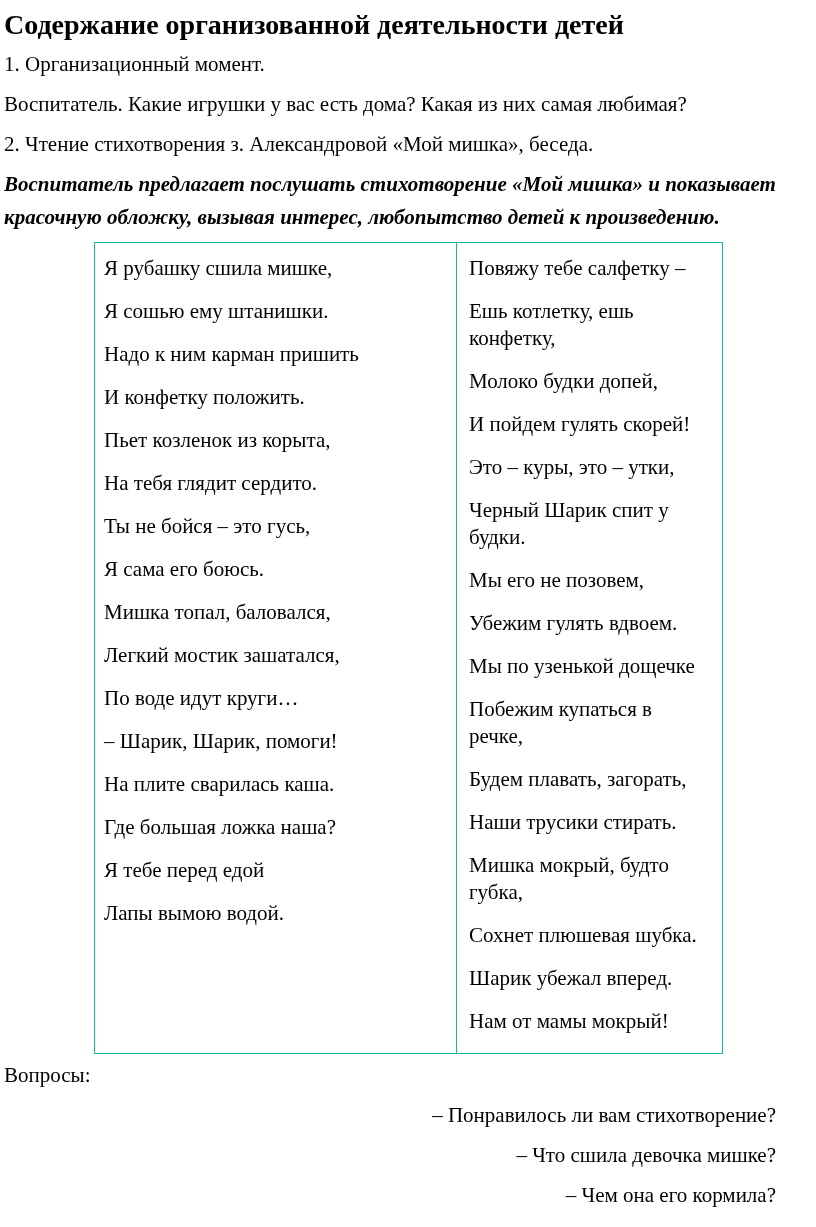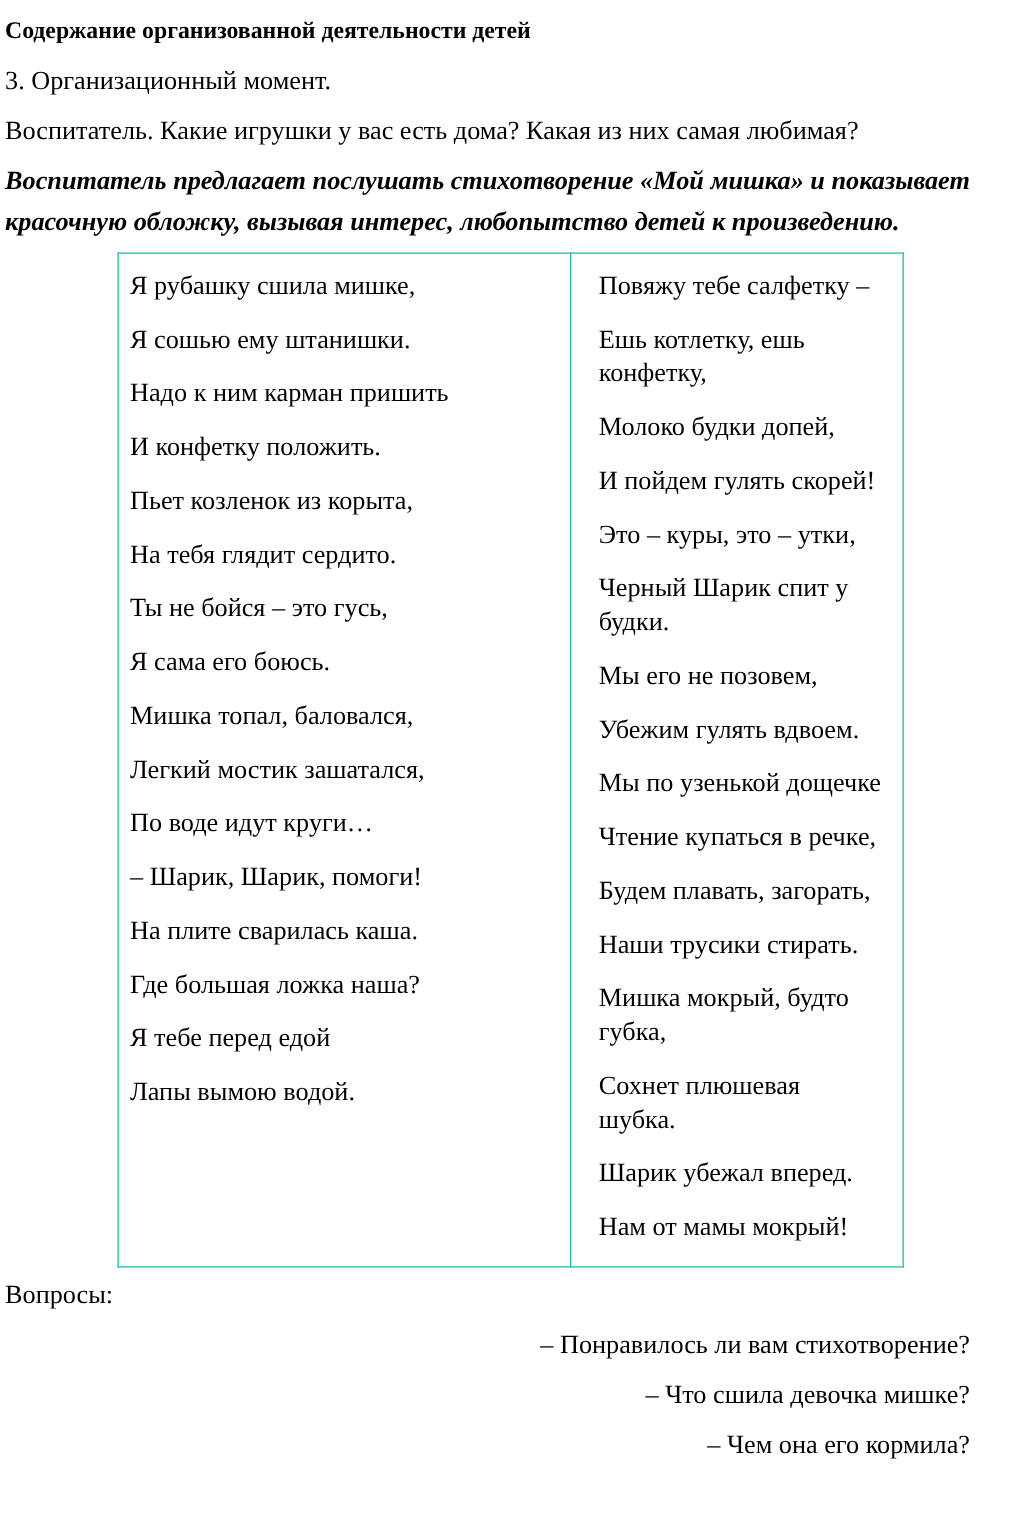--- a/index.html
+++ b/index.html
@@ -11,21 +11,21 @@
     font-family: "Liberation Serif", "DejaVu Serif", serif;
     font-size: 21px;
     -webkit-font-smoothing: antialiased;
   }
   .page {
     padding: 8px 40px 18px 4px;
     box-sizing: border-box;
     width: 816px;
   }
   .title {
-    font-size: 19px;
+    font-size: 28px;
     font-weight: bold;
     line-height: 33px;
     margin: 0 0 7px 0;
   }
   .para {
     line-height: 33px;
     margin: 0 0 7px 0;
   }
   .italic { font-style: italic; font-weight: bold; }
   .poem-table {
@@ -33,38 +33,39 @@
     table-layout: fixed;
     width: 628px;
     margin: 8px 0 5px 90px;
   }
   .poem-table td {
     border: 1px solid #14b8a6;
     vertical-align: top;
     box-sizing: border-box;
   }
   td.col-left  { width: 362px; padding: 12px 10px 2px 9px; }
-  td.col-right { width: 266px; padding: 12px 16px 2px 22px; margin-left: 33px; }
+  td.col-right { width: 266px; padding: 12px 16px 2px 12px; margin-left: 33px; }
   .poem-line {
     line-height: 27px;
     margin: 0 0 16px 0;
   }
   .questions { margin: 0; text-align: right; }
 </style>
 </head>
 <body>
 
 <div class="page">
 
   <h1 class="title">Содержание организованной деятельности детей</h1>
 
-  <p class="para">3. Организационный момент.</p>
+  <p class="para">1. Организационный момент.</p>
 
   <p class="para">Воспитатель. Какие игрушки у вас есть дома? Какая из них самая любимая?</p>
 
+  <p class="para">2. Чтение стихотворения з. Александровой «Мой мишка», беседа.</p>
 
   <p class="para italic">Воспитатель предлагает послушать стихотворение «Мой мишка» и показывает красочную обложку, вызывая интерес, любопытство детей к произведению.</p>
 
   <table class="poem-table">
     <tbody>
       <tr>
         <td class="col-left">
 
             <p class="poem-line">Я рубашку сшила мишке,</p>
 
@@ -111,21 +112,21 @@
             <p class="poem-line">Это – куры, это – утки,</p>
 
             <p class="poem-line">Черный Шарик спит у будки.</p>
 
             <p class="poem-line">Мы его не позовем,</p>
 
             <p class="poem-line">Убежим гулять вдвоем.</p>
 
             <p class="poem-line">Мы по узенькой дощечке</p>
 
-            <p class="poem-line">Чтение купаться в речке,</p>
+            <p class="poem-line">Побежим купаться в речке,</p>
 
             <p class="poem-line">Будем плавать, загорать,</p>
 
             <p class="poem-line">Наши трусики стирать.</p>
 
             <p class="poem-line">Мишка мокрый, будто губка,</p>
 
             <p class="poem-line">Сохнет плюшевая шубка.</p>
 
             <p class="poem-line">Шарик убежал вперед.</p>

